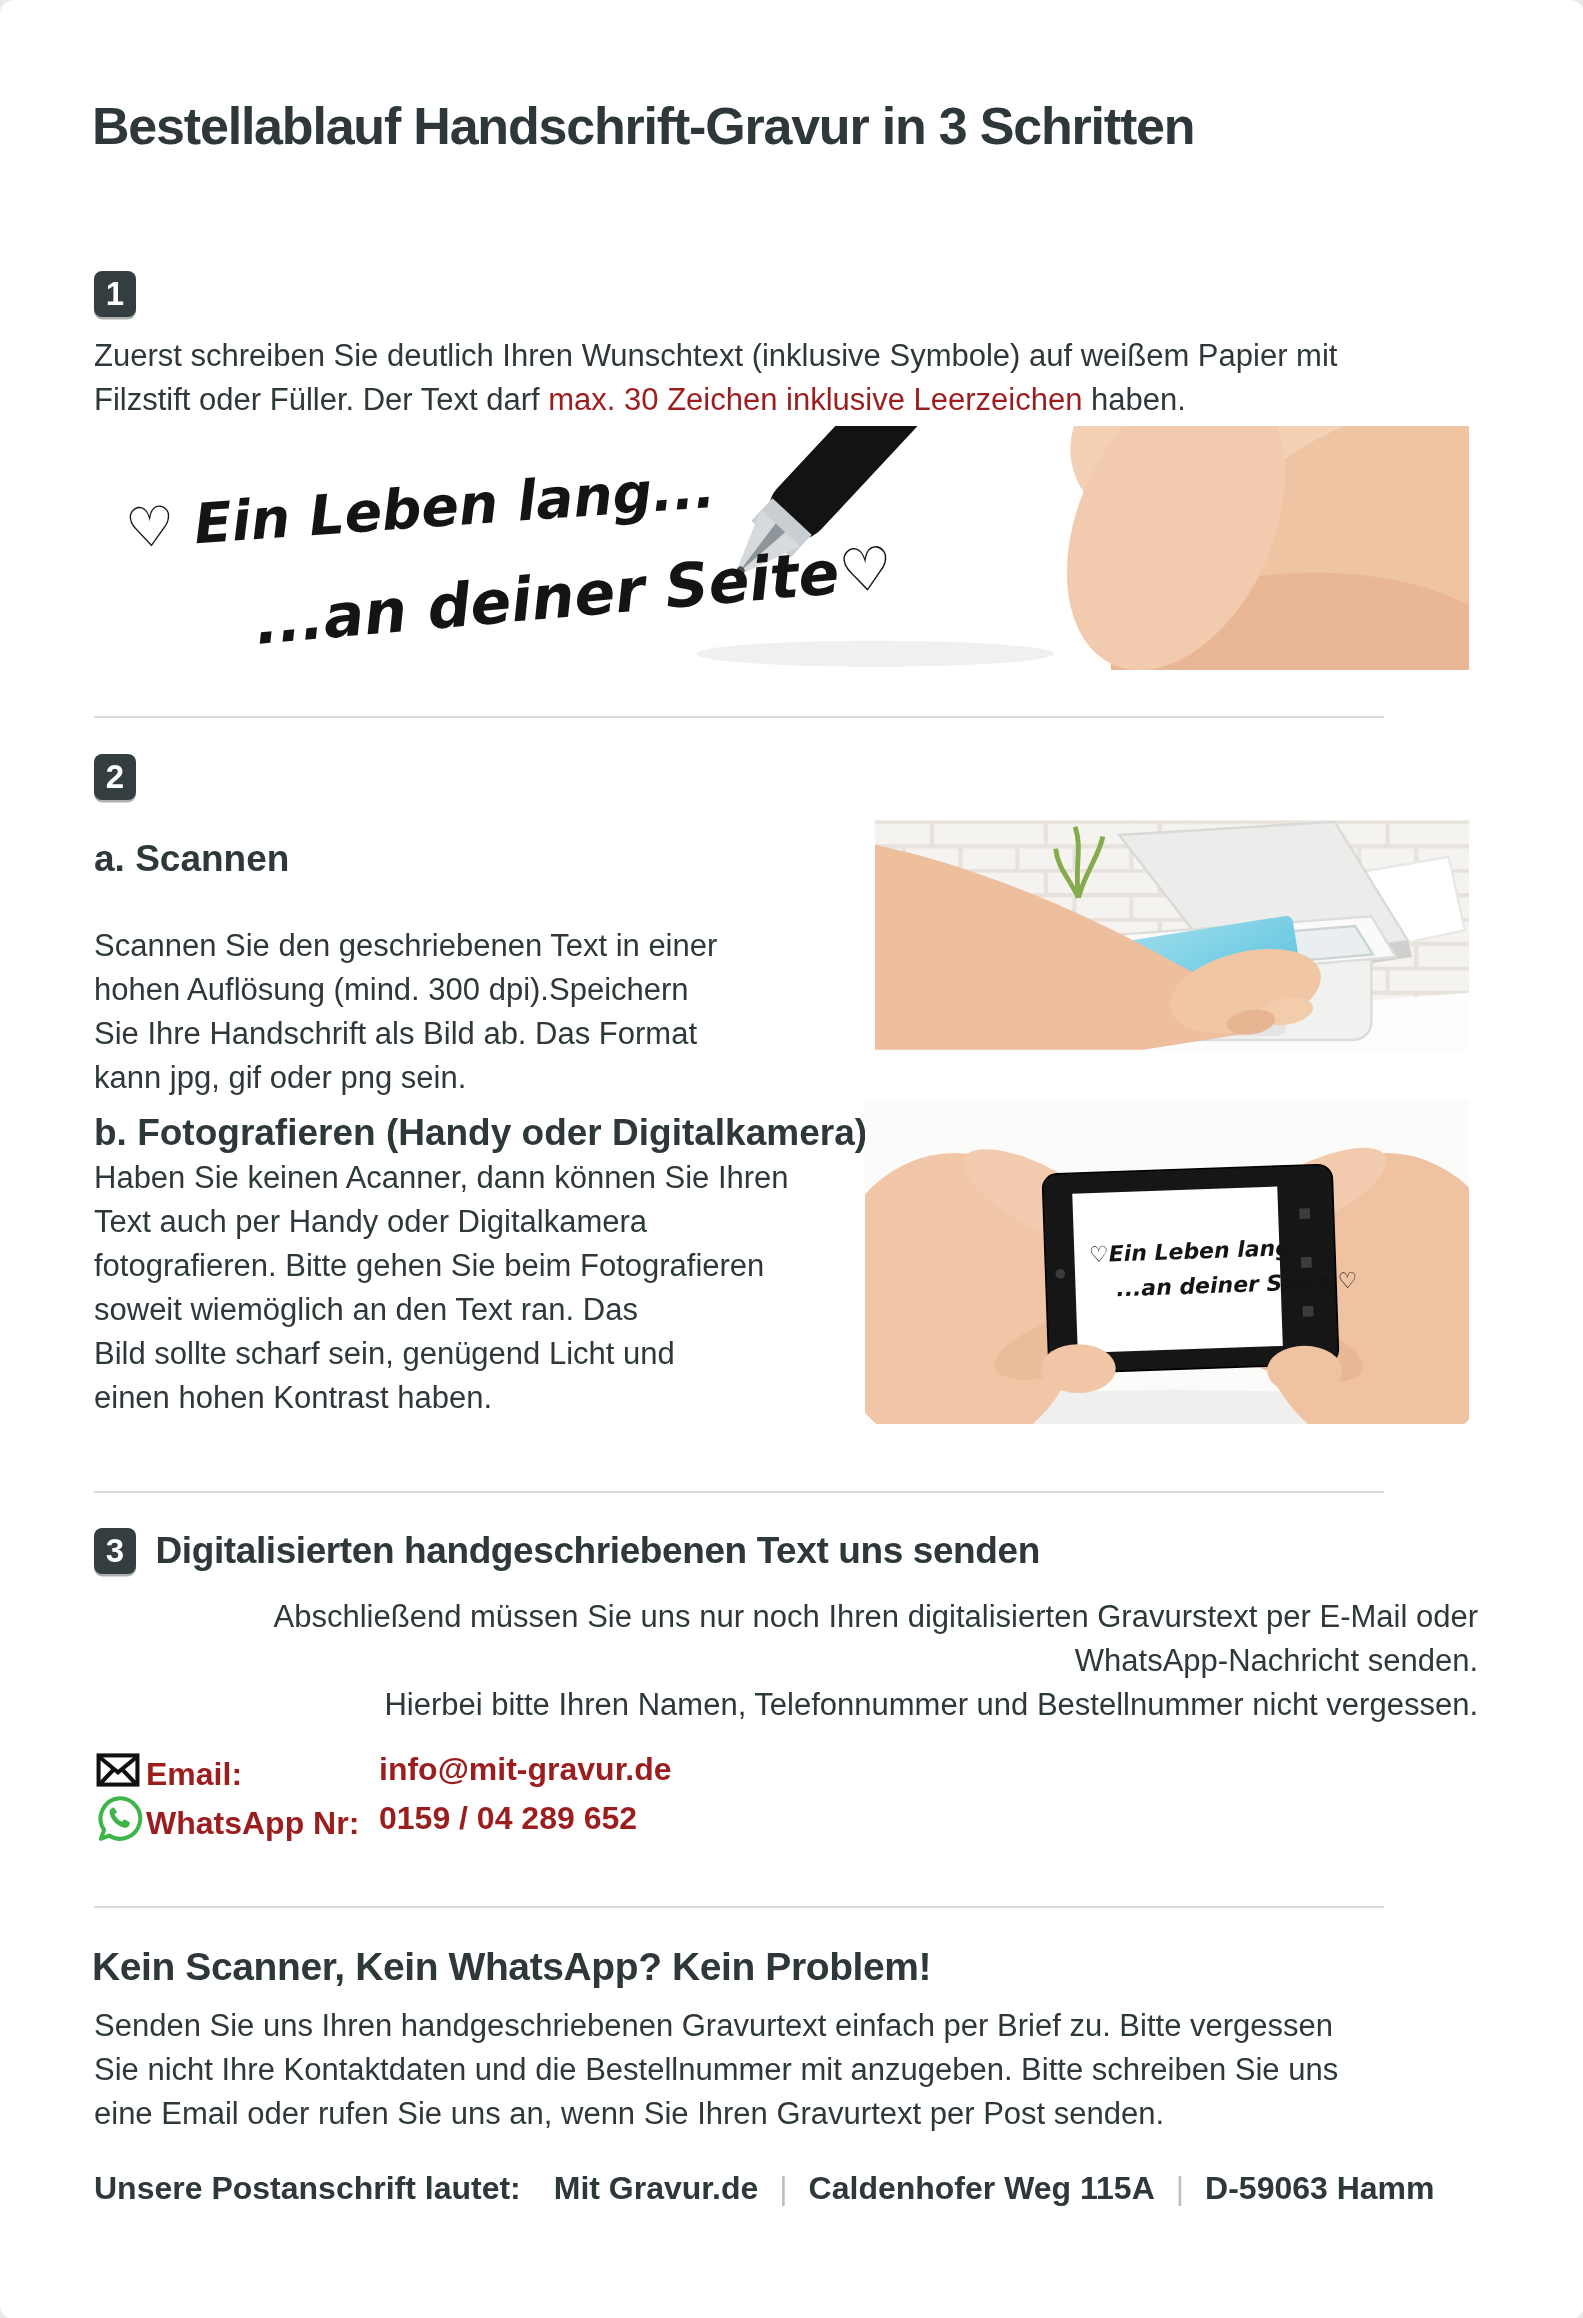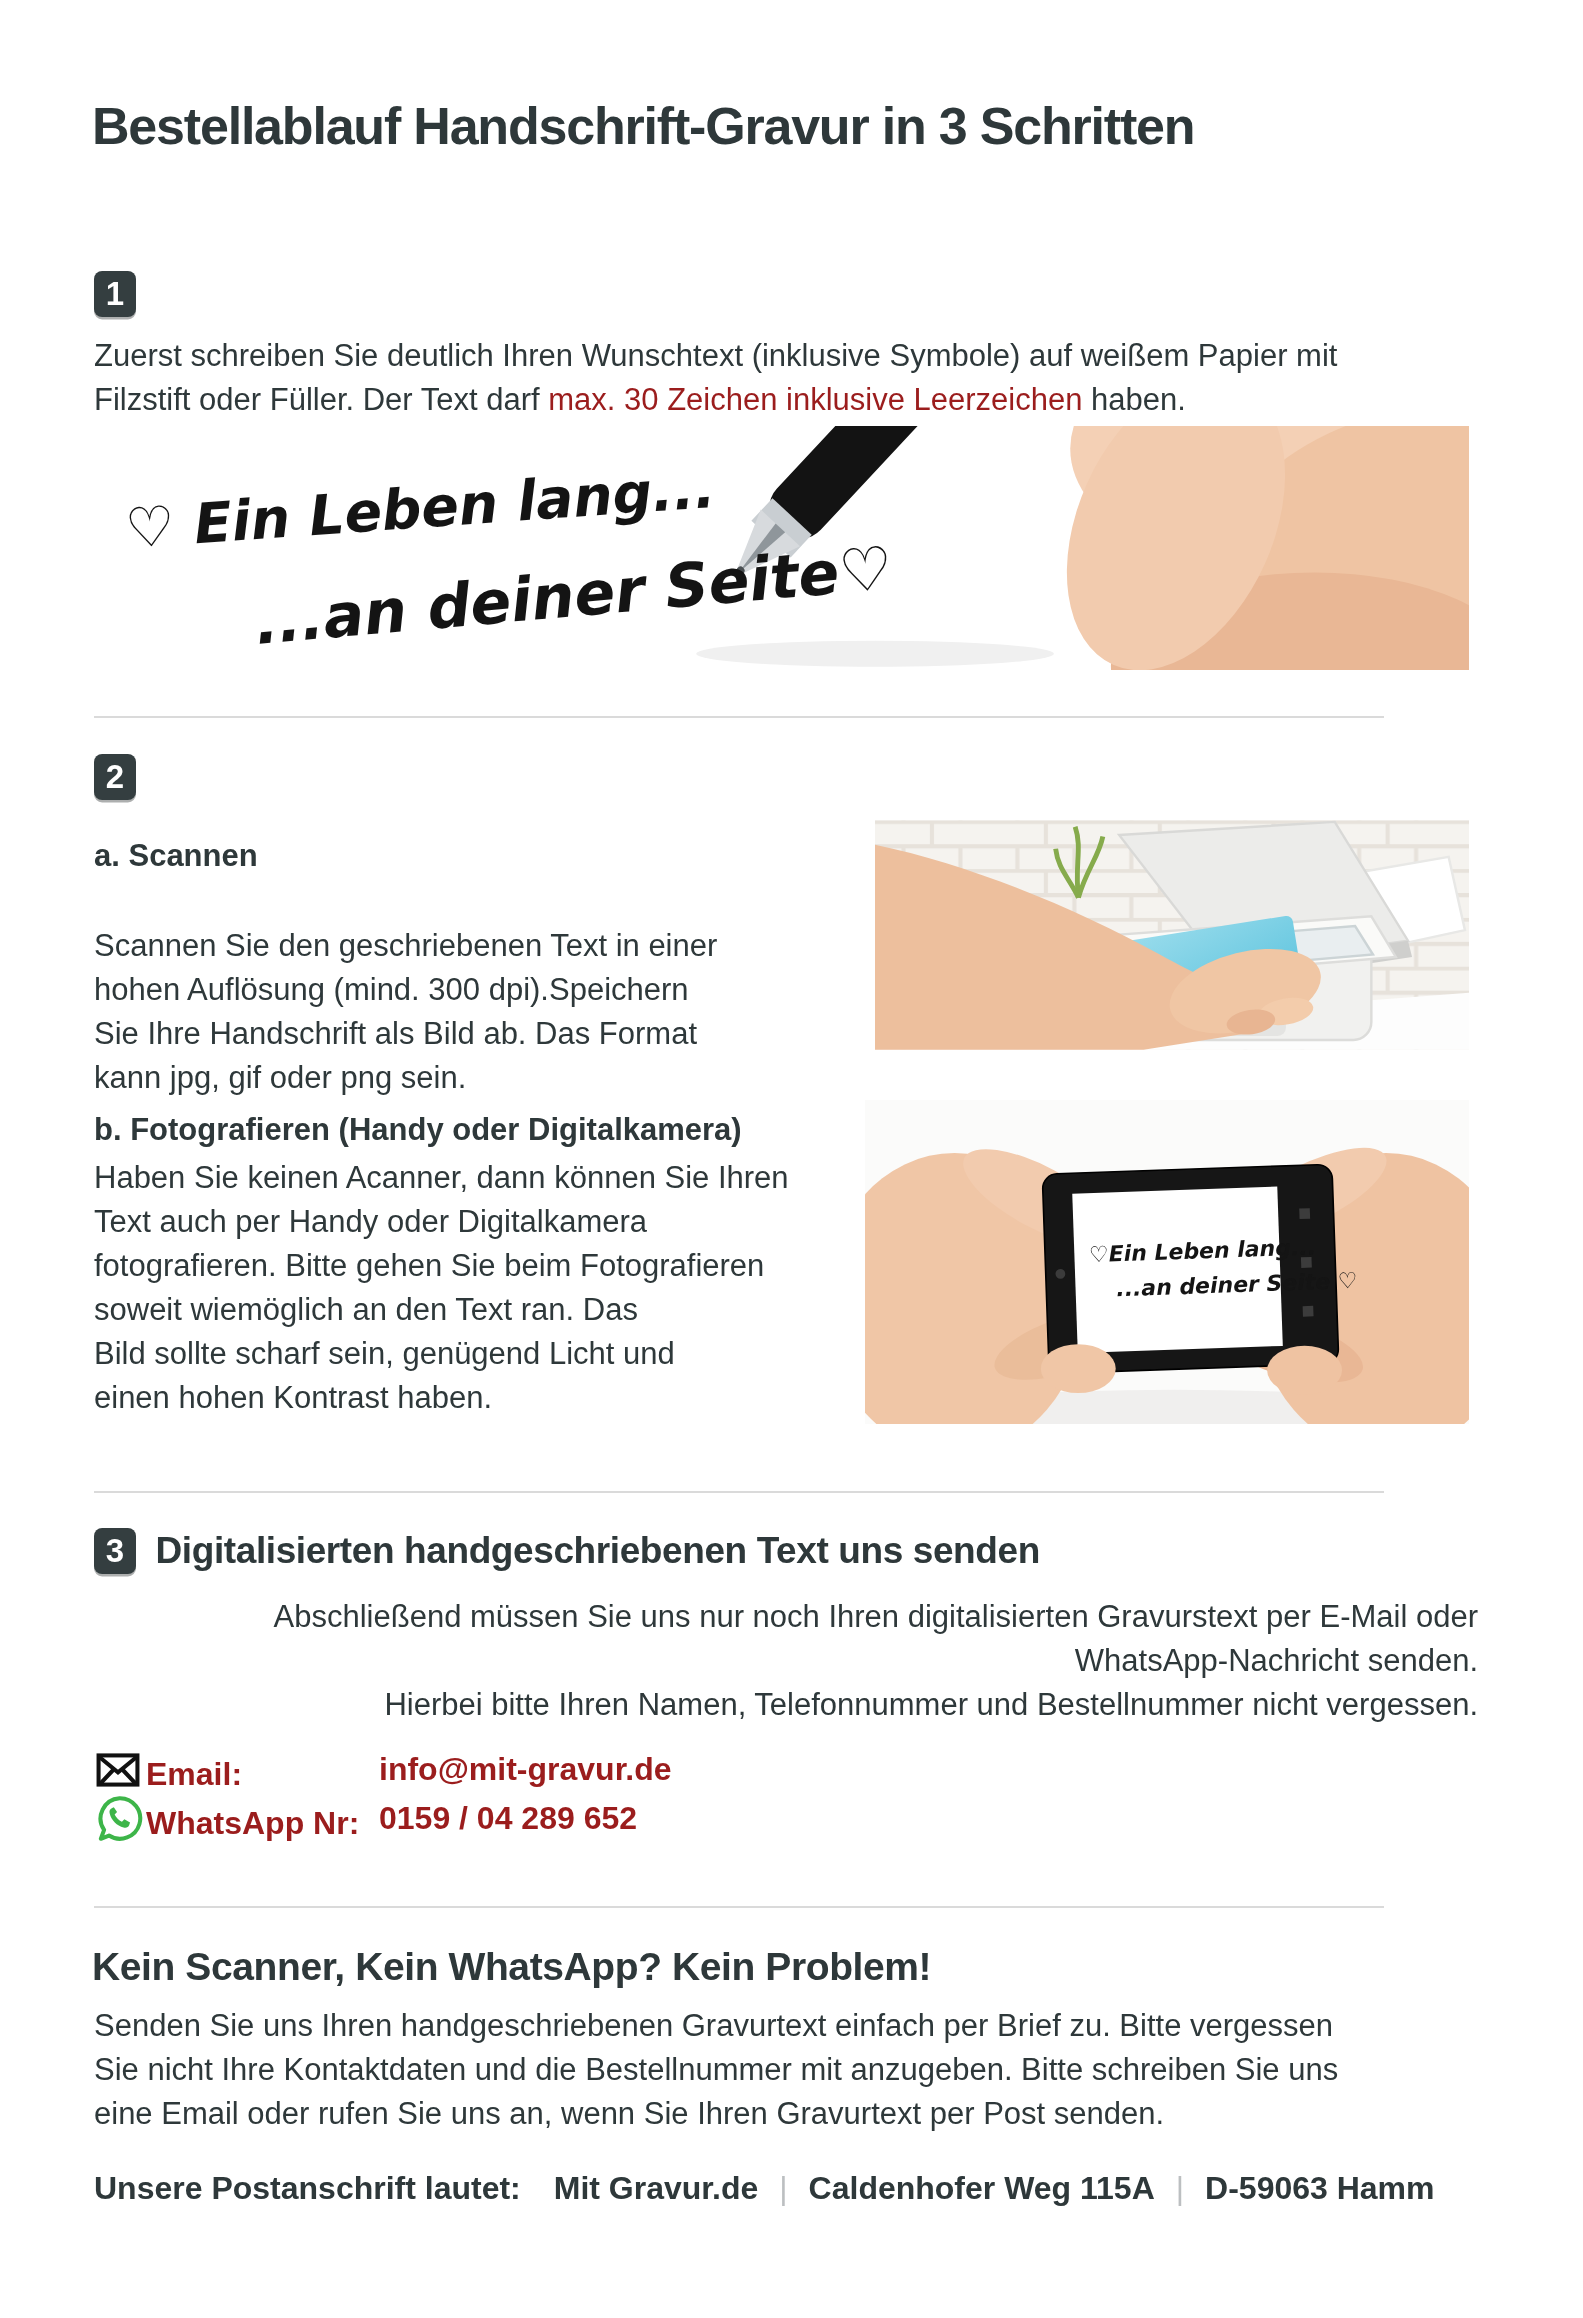--- a/index.html
+++ b/index.html
@@ -1,30 +1,30 @@
 <!DOCTYPE html>
 <html style="font-size:13px"><head>
 <meta charset="utf-8">
 <style>
   html,body{margin:0;padding:0;background:#e9e9e9;}
   #page{position:relative;width:1584px;height:2319px;background:#ffffff;margin:0 auto;
-        font-family:"Liberation Sans",sans-serif;color:#2e383a;overflow:hidden;}
+        font-family:"Liberation Sans",sans-serif;color:#2e383a;overflow:hidden;border-radius:14px;}
 
   .h1{position:absolute;left:92px;top:96px;font-size:52px;font-weight:700;letter-spacing:-1.2px;}
 
   .step-head{position:absolute;left:94px;display:flex;align-items:center;gap:19.5px;}
   .badge{width:42px;height:46px;background:#343e40;border-radius:8.1px;color:#fff;
          font-size:33px;font-weight:700;display:flex;align-items:center;justify-content:center;
          box-shadow:0 2.4px 0 rgba(20,26,27,.35);}
   .step-title{font-size:36px;font-weight:700;letter-spacing:-0.4px;}
   .step-title.big{font-size:37px;}
 
   .body{position:absolute;left:94px;font-size:31px;line-height:44px;white-space:pre-line;}
   .red{color:#9b1d1d;}
-  .sublabel{position:absolute;left:94px;font-size:31px;font-weight:700;}
+  .sublabel{position:absolute;left:94px;font-size:37px;font-weight:700;}
 
   .divider{position:absolute;left:94px;width:1290px;height:2.4px;background:#dadada;}
 
   .photo{position:absolute;overflow:hidden;}
   .hand{font-family:"DejaVu Sans",sans-serif;font-style:italic;font-weight:700;fill:#141414;}
 
   .contact-row{position:absolute;left:96px;display:flex;align-items:center;height:47px;}
   .contact-icon{width:50px;display:flex;align-items:center;justify-content:flex-start;}
   .contact-label{width:233px;font-size:32px;font-weight:700;color:#9b1d1d;margin-top:10px;}
   .contact-value{font-size:32px;font-weight:700;color:#9b1d1d;}

